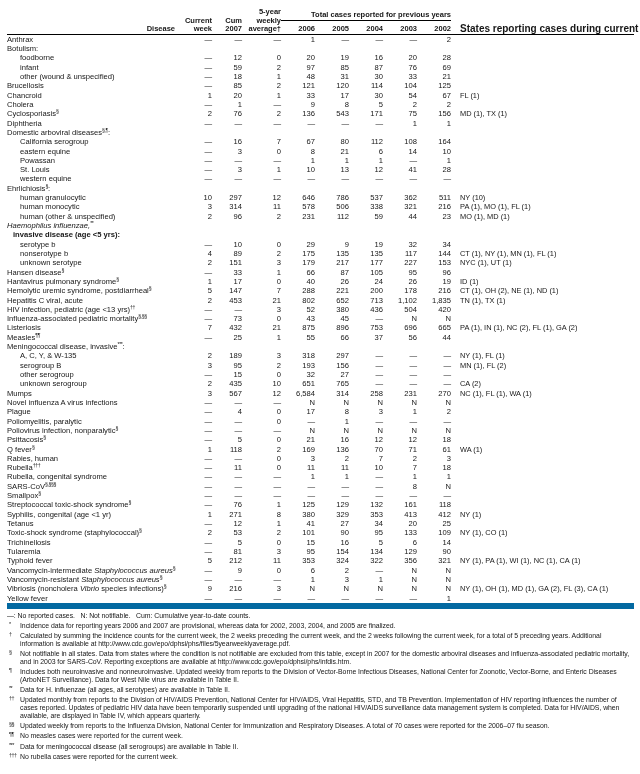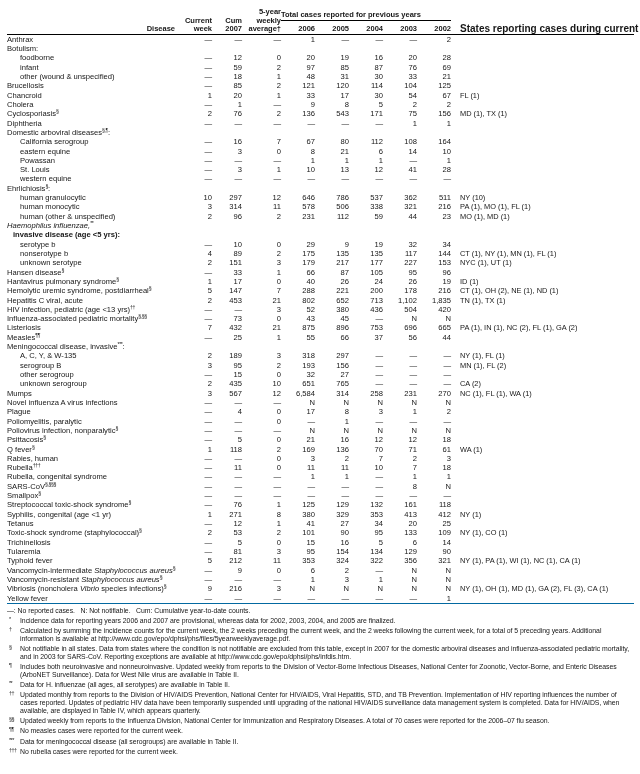--- a/index.html
+++ b/index.html
@@ -13,26 +13,26 @@
   col.c-disease{width:168px;}
   col.c-week{width:37px;}
   col.c-cum{width:30px;}
   col.c-avg{width:39px;}
   col.c-year{width:34px;}
   col.c-states{width:183px;}
   thead th{font-weight:bold;font-size:7.5px;line-height:8.6px;padding:0;
            vertical-align:bottom;white-space:pre-line;}
   thead th.num{text-align:right;}
   thead th.left{text-align:right;}
-  th.th-group{text-align:left;border-bottom:1px solid #000;padding-bottom:1px;
+  th.th-group{text-align:right;border-bottom:1px solid #000;padding-bottom:1px;
               white-space:nowrap;}
   th.th-states{padding-left:9px;white-space:nowrap;font-size:10px;}
   thead tr.yr th{padding-top:1px;}
   thead{border-bottom:1.8px solid #000;}
-  tbody{border-bottom:1px solid #0369a1;}
+  tbody{border-bottom:6px solid #0369a1;}
   tbody td{font-size:7.6px;line-height:9.32px;height:9.32px;padding:0;
            white-space:nowrap;vertical-align:bottom;}
   td.c-disease{text-align:left;overflow:visible;}
   td.ind1{padding-left:6px;font-weight:bold;}
   td.ind2{padding-left:13px;}
   td.c-num{text-align:right;}
   td.c-states{padding-left:9px;font-size:7.4px;}
   .it{font-style:italic;}
   sup.mk, td sup{font-size:5.2px;vertical-align:3px;line-height:0;letter-spacing:-0.4px;}
   .footnotes{padding-top:3px;font-size:6.9px;line-height:8.05px;letter-spacing:-0.05px;}

